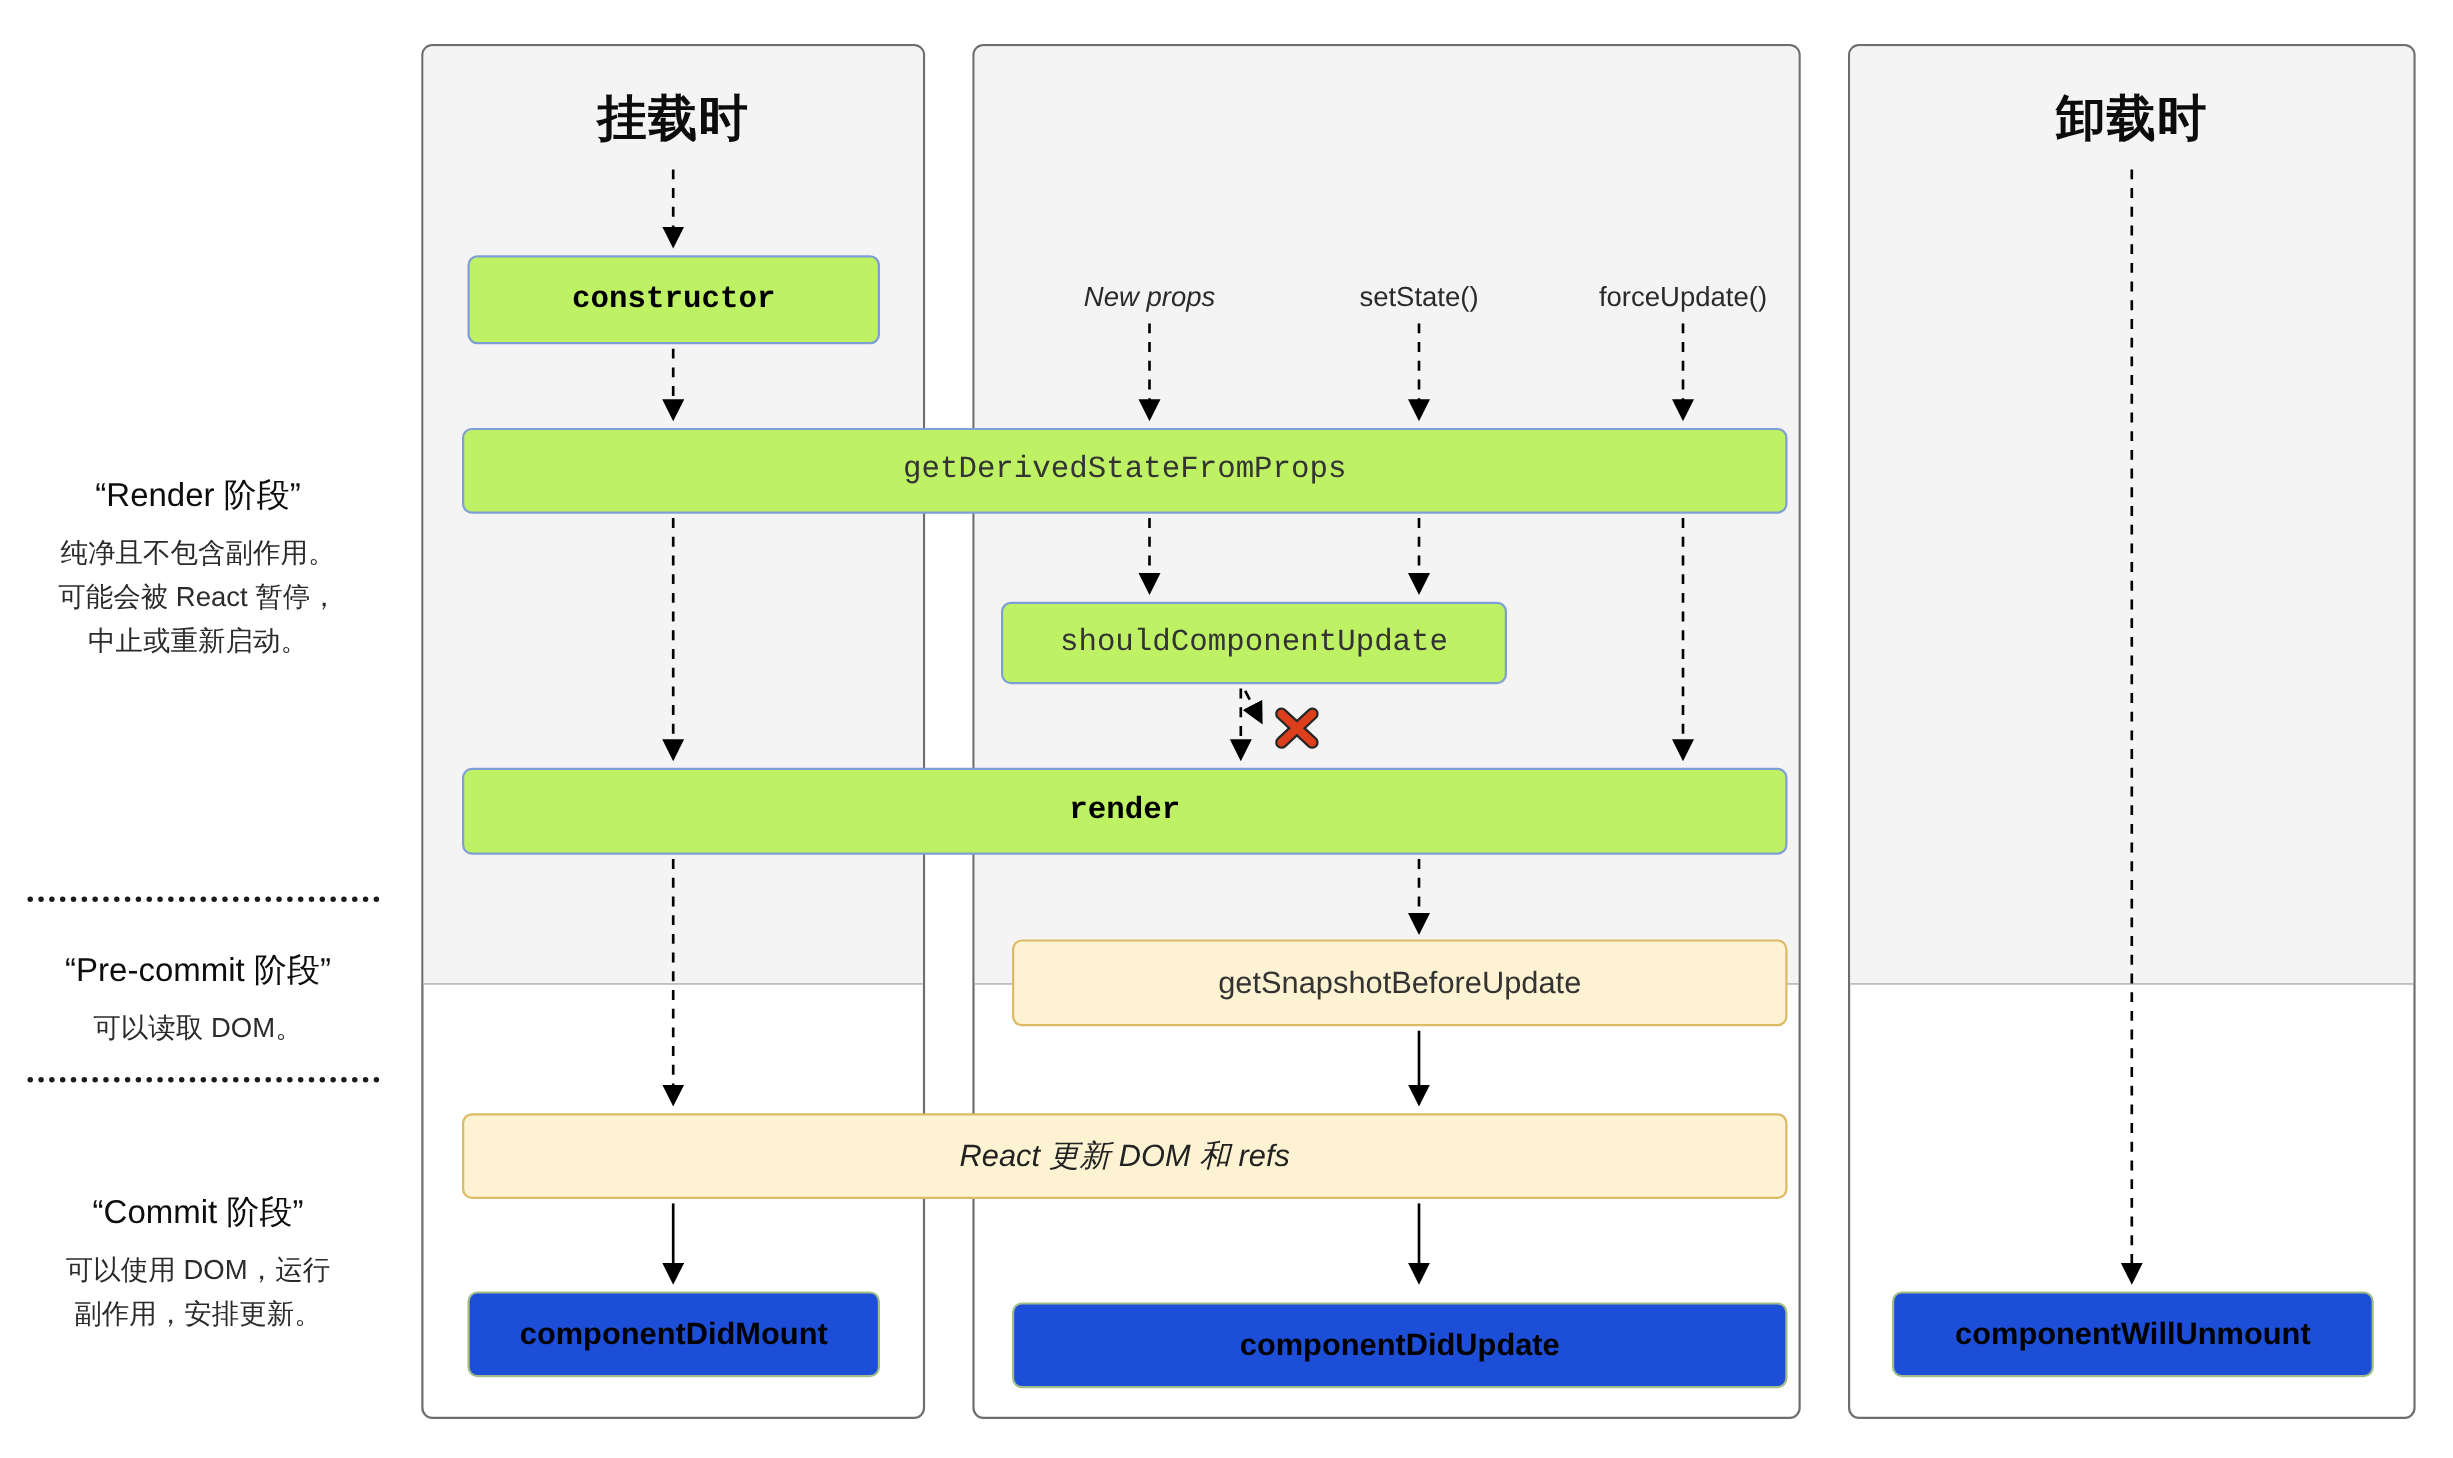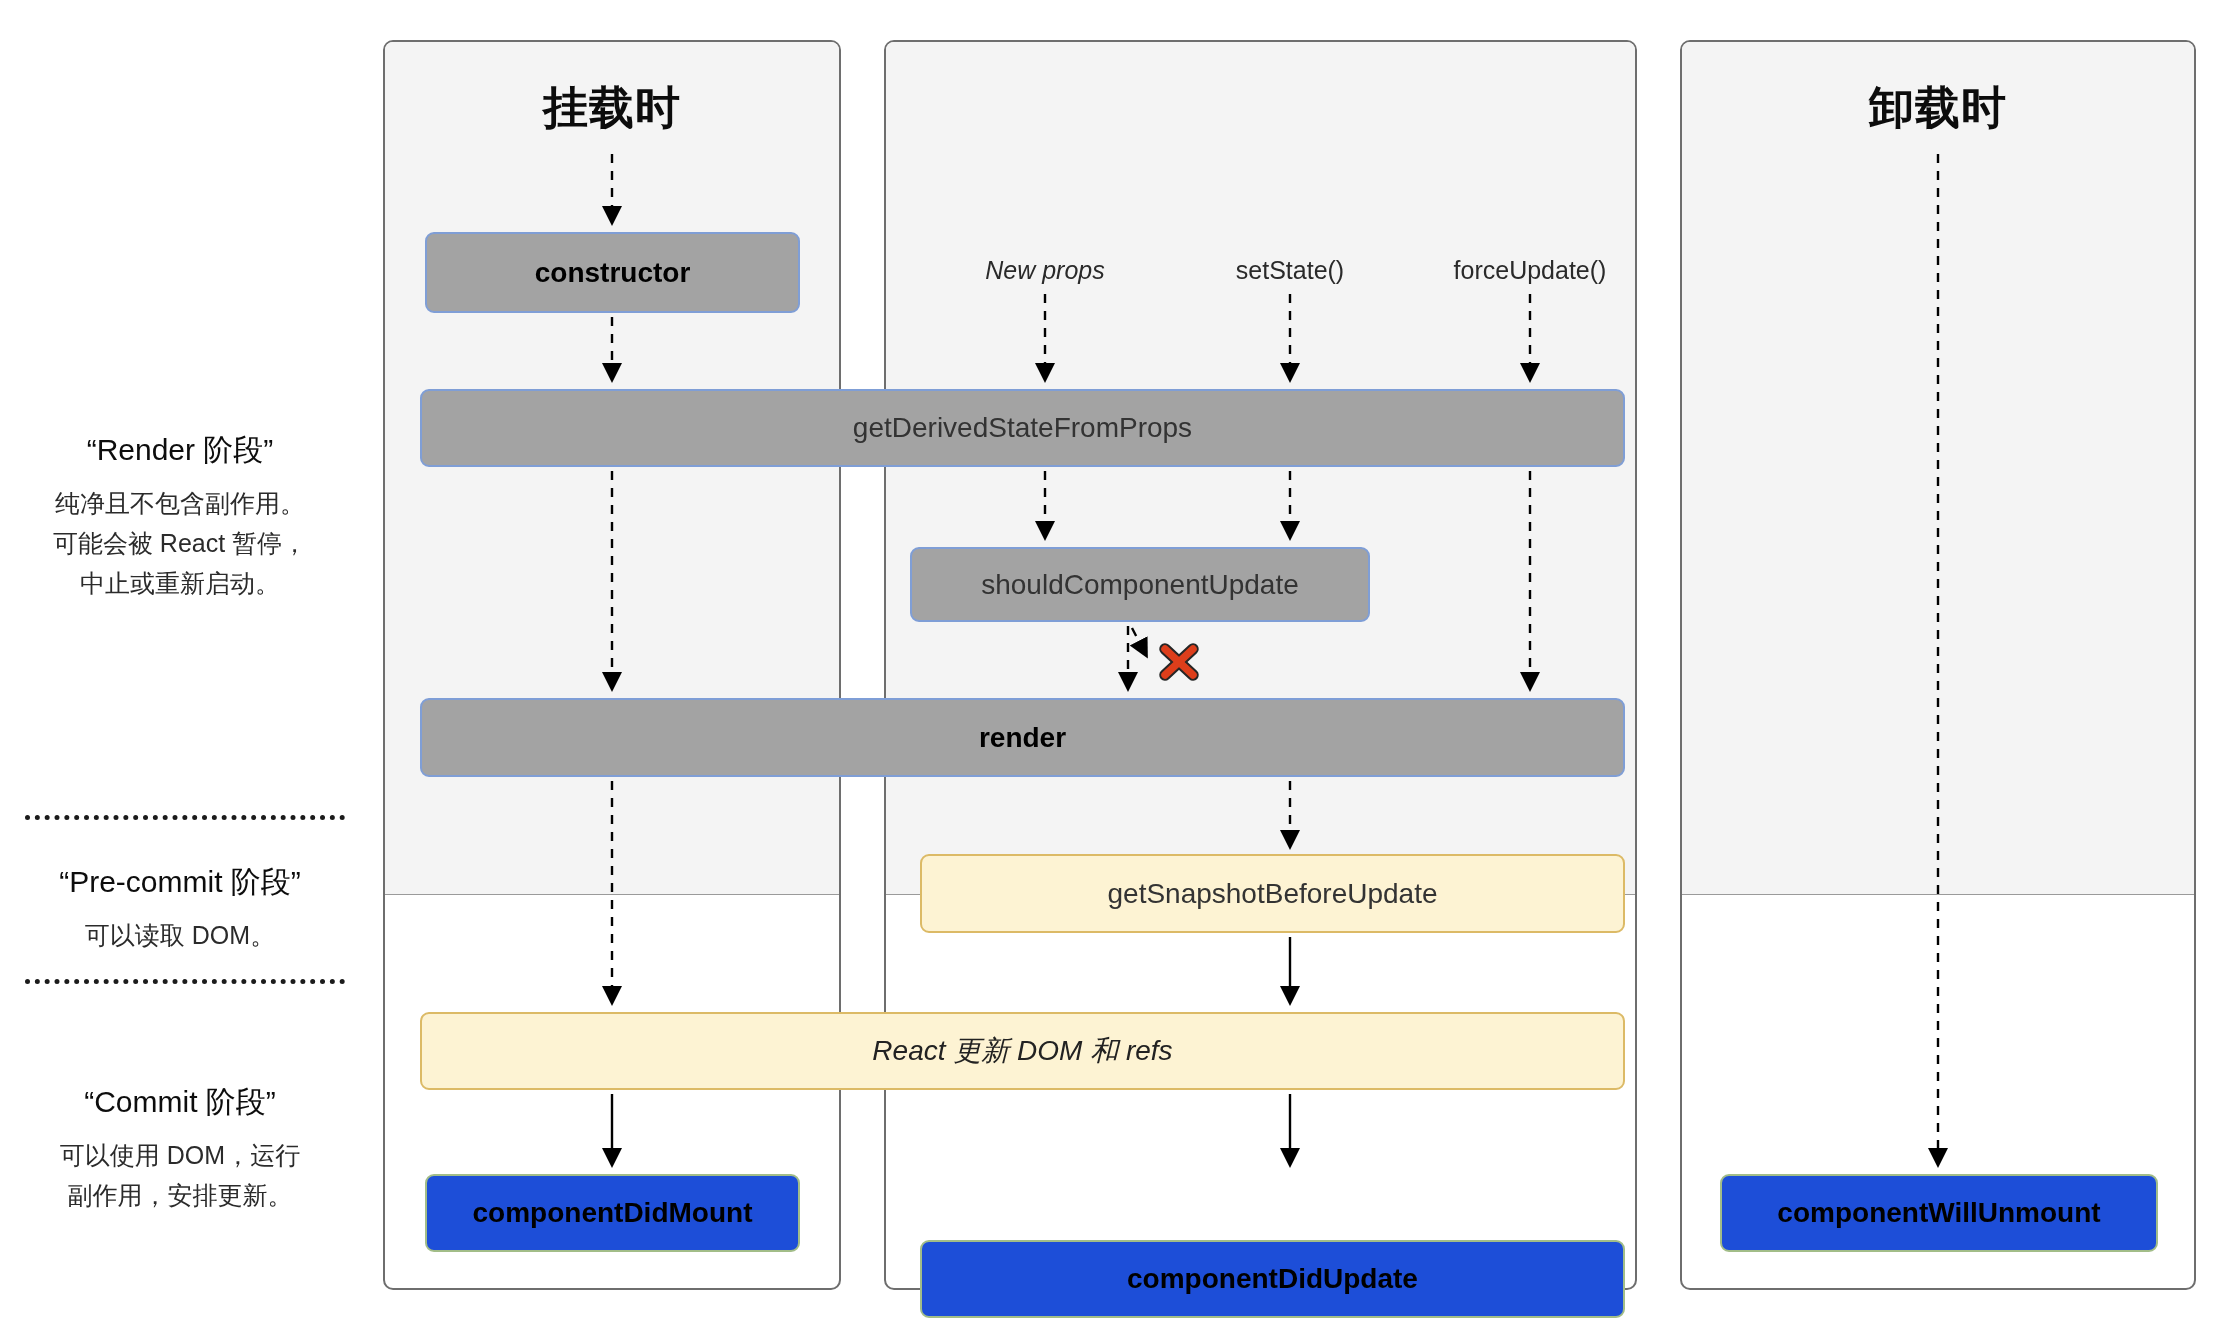--- a/index.html
+++ b/index.html
@@ -22,34 +22,34 @@
   .panel-title{
     position:absolute;top:78px;left:0;width:100%;text-align:center;
     font-size:45px;font-weight:600;color:#0c0c0c;letter-spacing:1px;z-index:2;
   }
   
   .lbox{
     position:absolute;box-sizing:border-box;border-radius:9px;z-index:4;
     display:flex;align-items:center;justify-content:center;
     font-size:28px;line-height:1;
   }
-  .box-blue  {background:#a3a3a3;border:2px solid #7f9ed6;}
+  .box-blue  {background:#bef264;border:2px solid #7f9ed6;font-family:Liberation Mono, monospace;}
   .box-yellow{background:#fdf3d3;border:2px solid #dcba66;}
   .box-green {background:#1d4ed8;border:2px solid #a2bd88;}
   .label-bold {font-weight:bold;color:#000;}
   .label-light{font-weight:300;color:#333;}
   .label-italic{font-style:italic;font-weight:300;color:#222;}
   .b-constructor {left:425px; top:232px; width:375px; height:81px;}
   .b-getderived  {left:420px; top:389px; width:1205px;height:78px;}
   .b-shouldupdate{left:910px; top:547px; width:460px; height:75px;text-align:right;}
   .b-render      {left:420px; top:698px; width:1205px;height:79px;}
   .b-getsnapshot {left:920px; top:854px; width:705px; height:79px;}
   .b-reactupdates{left:420px; top:1012px;width:1205px;height:78px;}
   .b-didmount    {left:425px; top:1174px;width:375px; height:78px;}
-  .b-didupdate   {left:920px; top:1240px;width:705px; height:78px;}
+  .b-didupdate   {left:920px; top:1184px;width:705px; height:78px;}
   .b-willunmount {left:1720px;top:1174px;width:438px; height:78px;}
   
   .trigger{
     position:absolute;top:256px;width:320px;text-align:center;z-index:3;
     font-size:25px;font-weight:300;color:#2a2a2a;
   }
   .t-newprops   {left:885px; font-style:italic;}
   .t-setstate   {left:1130px;}
   .t-forceupdate{left:1370px;}
   

